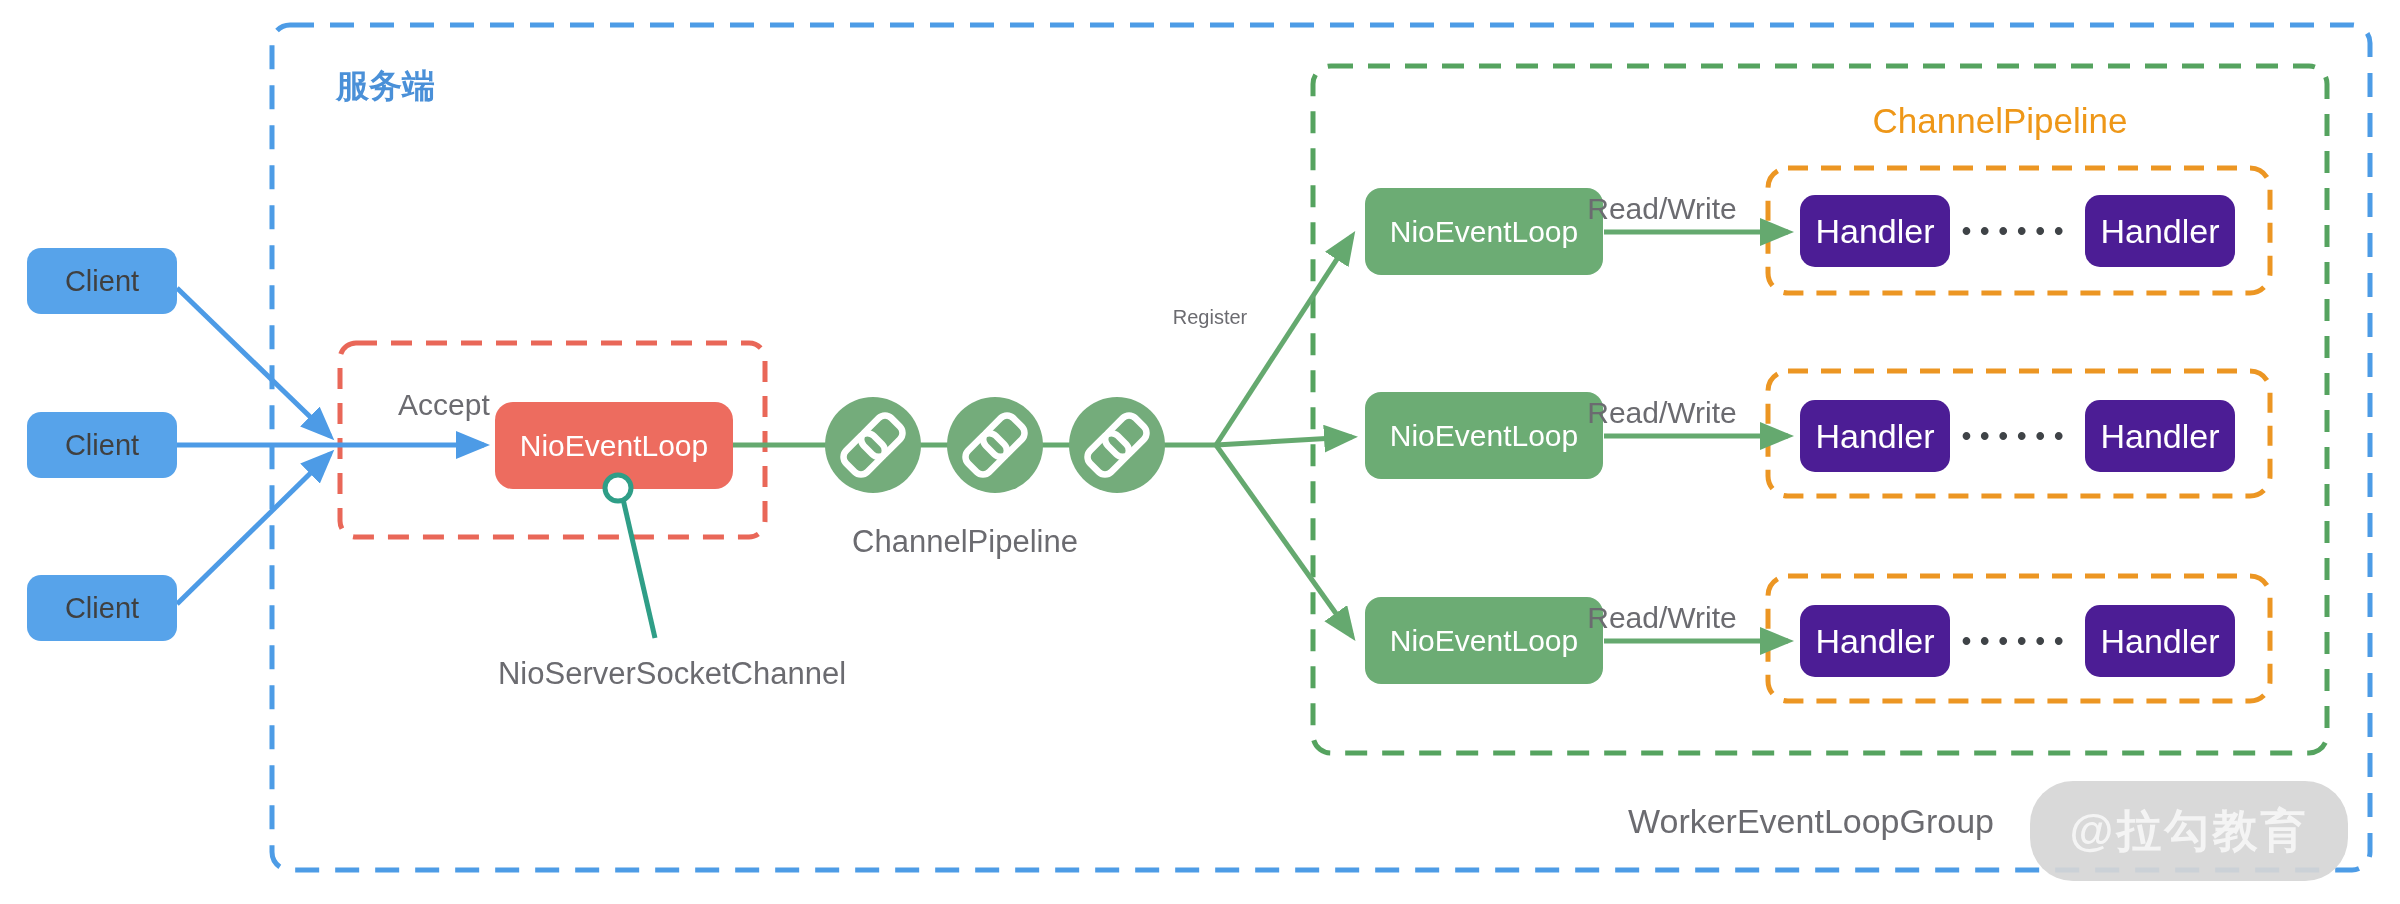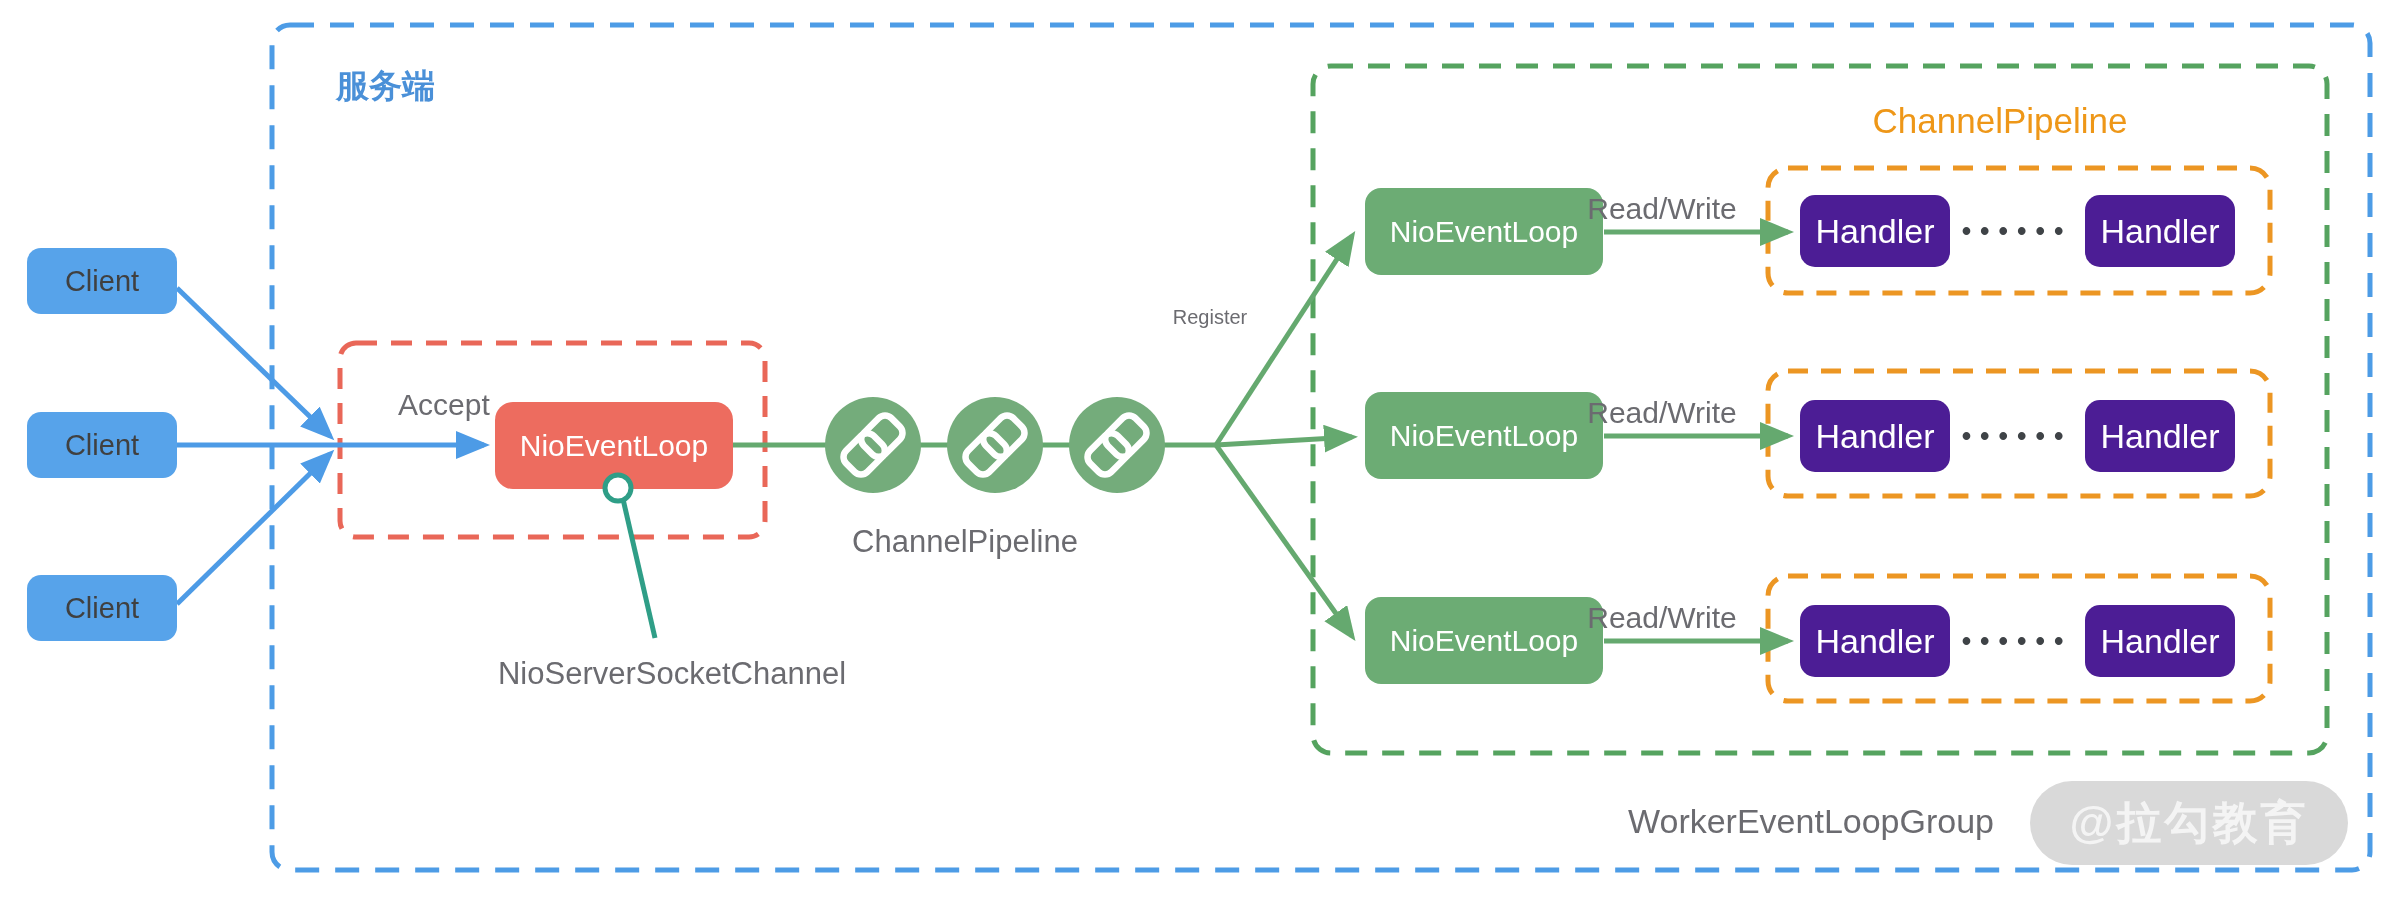--- a/index.html
+++ b/index.html
@@ -21,21 +21,21 @@
              display:flex;align-items:center;justify-content:center;color:#fff;font-size:30px;font-weight:500;z-index:2;}
   .handler-box{position:absolute;width:150px;height:72px;background:#4c1d95;border-radius:15px;
                display:flex;align-items:center;justify-content:center;color:#fff;font-size:34px;font-weight:500;z-index:2;}
   .dots{position:absolute;width:150px;text-align:center;color:#3F4347;font-size:27px;font-weight:700;
         letter-spacing:9px;z-index:2;}
 
   .chain{position:absolute;width:96px;height:96px;z-index:2;}
 
   .pipeline-title{position:absolute;left:1850px;top:101px;width:300px;text-align:center;color:#EE9718;
                   font-size:35px;font-weight:500;z-index:3;}
-  .watermark{position:absolute;left:2030px;top:781px;width:318px;height:84px;background:#D6D6D6;opacity:0.92;
+  .watermark{position:absolute;left:2030px;top:781px;width:318px;height:100px;background:#D6D6D6;opacity:0.92;
              border-radius:43px;display:flex;align-items:center;justify-content:center;color:#F4F4F4;
              font-size:45px;font-weight:600;letter-spacing:3px;z-index:5;}
 </style>
 </head>
 <body>
 
 <div id="canvas">
 
   <svg class="wires" width="2400" height="904" viewBox="0 0 2400 904">
     <defs>

